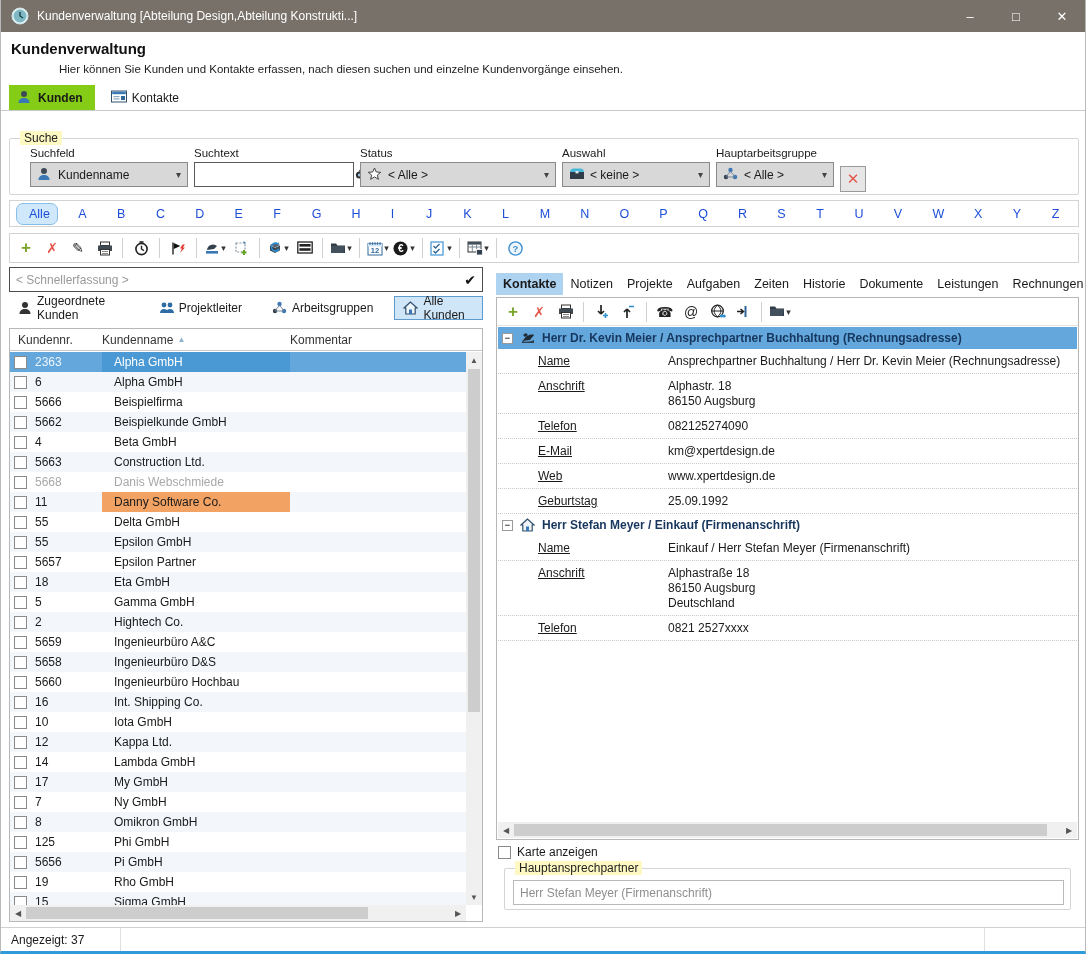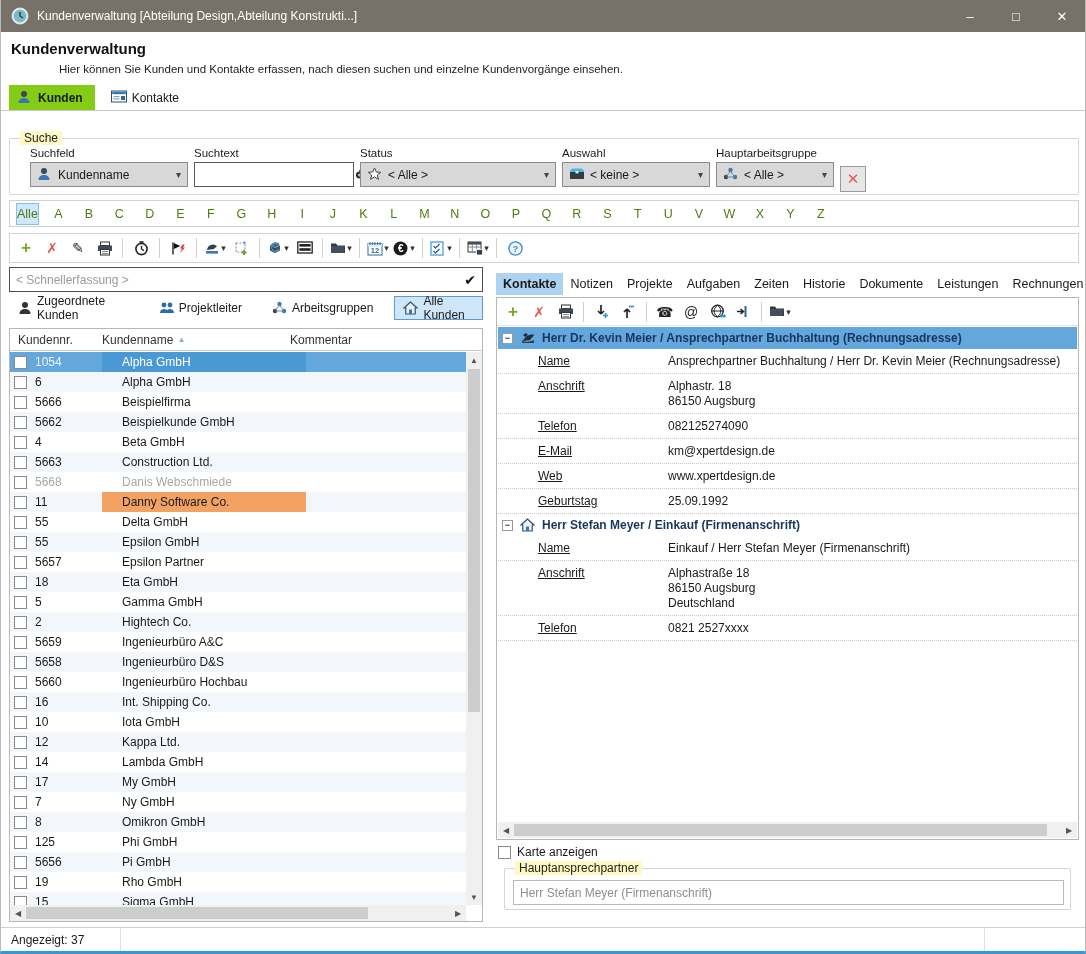--- a/index.html
+++ b/index.html
@@ -39,21 +39,21 @@
   .combo .caret { margin-left:auto; color:#444; font-size:10px; }
   .textinput { height:25px; background:#fff; border:1px solid #5a5a5a; display:flex; align-items:center; padding:0 5px; }
   .textinput input { border:none; outline:none; flex:1; font-size:12px; font-family:inherit; background:transparent; }
   .clearbtn { position:absolute; top:27px; left:830px; width:26px; height:26px; background:#e6e6e6;
               border:1px solid #9a9a9a; color:#e4574b; font-weight:bold; font-size:15px;
               display:flex; align-items:center; justify-content:center; }
 
   
   #alphabet { position:absolute; left:8px; top:200px; width:1070px; height:27px; border:1px solid #d2d2d2;
               display:flex; align-items:center; padding-left:6px; }
-  .alpha { min-width:22px; text-align:center; padding:3px 0; margin-right:8.5px; font-size:12.5px; color:#4d7c0f; }
+  .alpha { min-width:22px; text-align:center; padding:3px 12px; margin-right:8.5px; font-size:12.5px; color:#1d4ed8;border-radius:7px; }
   .alpha.active { background:#cfe8fb; border:1px solid #88bfe8; }
 
   
   #toolbar { position:absolute; left:8px; top:233px; width:1070px; height:30px; border:1px solid #d2d2d2;
              display:flex; align-items:center; padding-left:4px; gap:2px; }
   .tbtn { display:flex; align-items:center; justify-content:center; min-width:24px; height:24px; gap:2px; }
   .tsep { width:1px; height:20px; background:#d0d0d0; margin:0 4px; }
   .tb-caret { font-size:9px; color:#333; }
   .glyph-green { color:#7aa62c; font-weight:bold; font-size:17px; }
   .glyph-red { color:#e4574b; font-weight:bold; font-size:14px; }
@@ -73,21 +73,21 @@
   #custtable { position:absolute; left:8px; top:328px; width:474px; height:594px; border:1px solid #b7b7b7; }
   .thead { display:flex; height:22px; border-bottom:1px solid #c9c9c9; align-items:center; font-size:12px; color:#333; }
   .th1 { width:92px; padding-left:8px; } .th2 { width:188px; display:flex; align-items:center; gap:4px; }
   .th3 { flex:1; }
   .sortarrow { font-size:8px; color:#8fb3cd; }
   .tbody { position:absolute; top:23px; left:0; right:16px; bottom:16px; overflow:hidden; }
   .trow { display:flex; height:20px; align-items:center; font-size:12px; }
   .trow:nth-child(even) { background:#f3f7fb; }
   .tc1 { width:92px; display:flex; align-items:center; gap:8px; padding-left:4px; }
   .cbx { width:13px; height:13px; border:1px solid #8a8a8a; background:#fff; flex:none; }
-  .tc2 { width:204px; height:100%; display:flex; align-items:center; padding-left:20px; }
+  .tc2 { width:188px; height:100%; display:flex; align-items:center; padding-left:12px; }
   .tc3 { flex:1; }
   .trow.selected { background:#63a7dd; color:#eef5fb; }
   .trow.selected .tc2 { background:#4a99d5; color:#fff; }
   .trow.inactive .tc2, .trow.inactive .nr { color:#a8a8a8; }
   .trow.marked .tc2 { background:#f2a263; color:#1a1a1a; }
   .vscroll { position:absolute; right:0; top:23px; bottom:16px; width:16px; background:#f0f0f0; }
   .hscroll { position:absolute; left:0; bottom:0; height:16px; background:#f0f0f0; display:flex; align-items:center; }
   #custtable .hscroll { right:16px; }
   .sarrow { width:16px; height:16px; display:flex; align-items:center; justify-content:center; font-size:8px; color:#555; flex:none; }
   .vthumb { position:absolute; left:2px; right:2px; background:#cdcdcd; }
@@ -483,21 +483,21 @@
       <span class="th2">
         <span id="th2label">Kundenname</span>
           <span class="sortarrow">▲</span>
       </span>
       <span class="th3">Kommentar</span>
     </div>
     <div class="tbody" id="tbody">
         <div class="trow selected">
           <span class="tc1">
             <span class="cbx"></span>
-            <span class="nr">1054</span>
+            <span class="nr">2363</span>
           </span>
           <span class="tc2">Alpha GmbH</span>
           <span class="tc3"></span>
         </div>
         <div class="trow">
           <span class="tc1">
             <span class="cbx"></span>
             <span class="nr">6</span>
           </span>
           <span class="tc2">Alpha GmbH</span>

